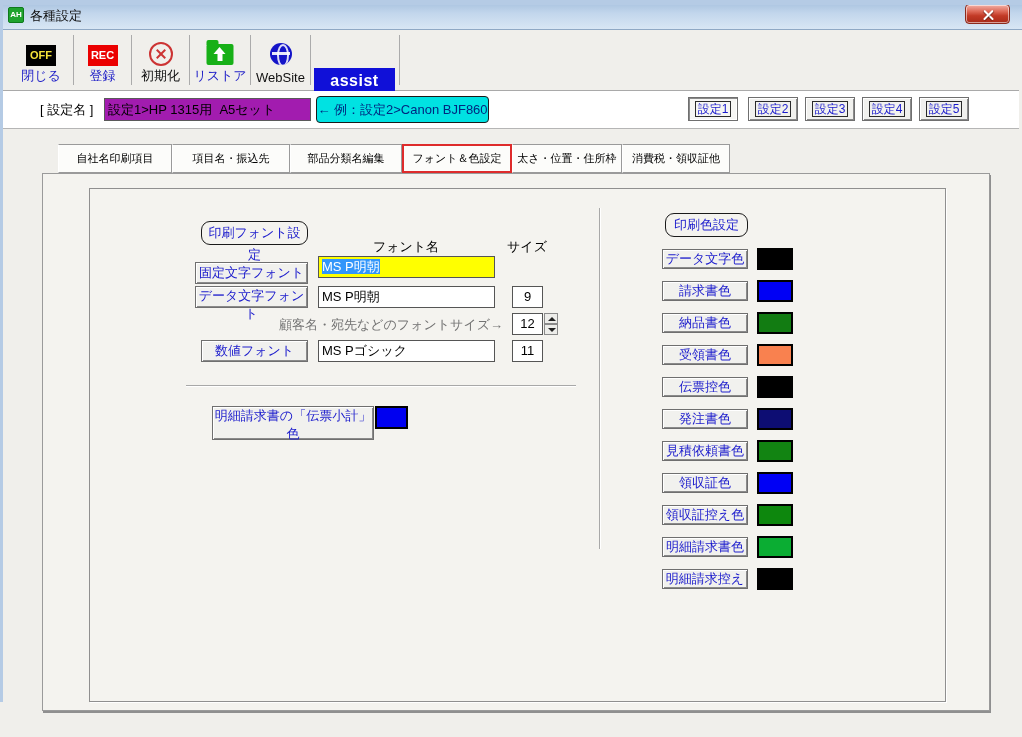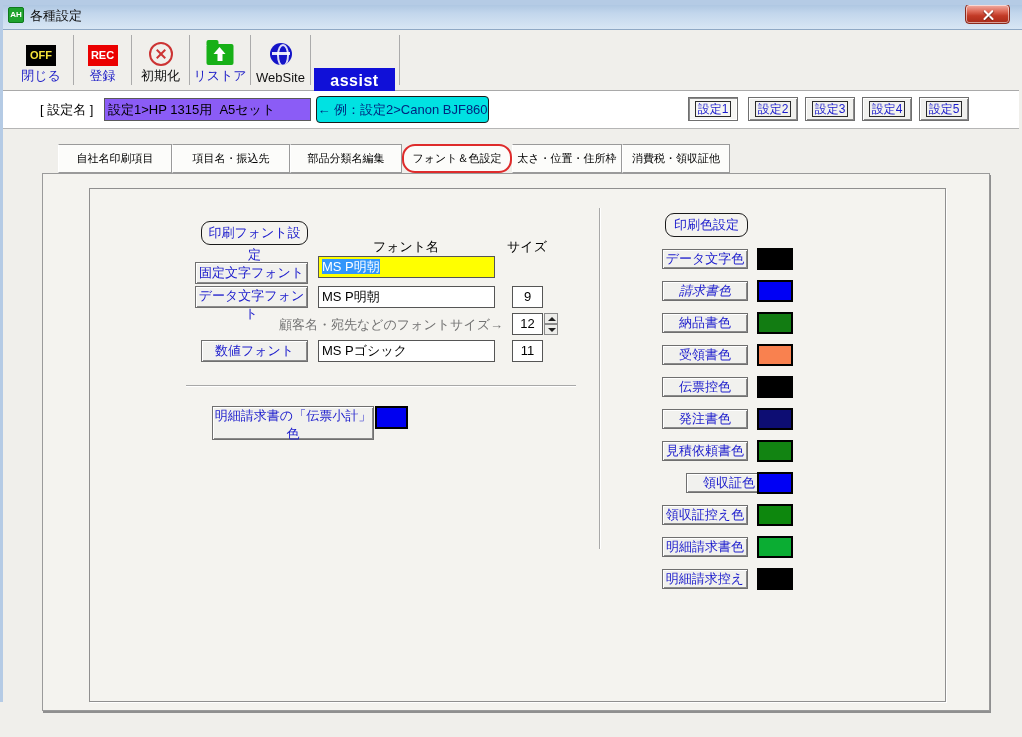--- a/index.html
+++ b/index.html
@@ -65,21 +65,21 @@
 
   #logo-btn { position:absolute; left:311px; top:38px; width:81px; height:46px; background:#1010D8;
     color:#fff; font-weight:bold; font-size:16px; line-height:20px; text-align:center; cursor:pointer;
     padding-top:3px; letter-spacing:.5px; }
 
   
   #settings-band { position:absolute; left:3px; top:91px; width:1016px; height:38px; background:#FFFFFF;
     border-bottom:1px solid #B5B5B5; }
   #name-label { position:absolute; left:37px; top:10px; font-size:13px; color:#000; }
   #name-input { position:absolute; left:101px; top:7px; width:207px; height:23px; border:1px solid #5A5A5A;
-    background:#8b5cf6; font-size:13px; padding:0 3px; font-family:inherit; }
+    background:#a21caf; font-size:13px; padding:0 3px; font-family:inherit; }
   #example-btn { position:absolute; left:313px; top:5px; width:173px; height:27px; background:#00E2E2;
     border:1px solid #1A1A1A; border-radius:4px; font-size:13px; color:#00267F; cursor:pointer;
     font-family:inherit; }
   .preset { position:absolute; top:6px; width:50px; height:24px; background:#F1F1EE;
     box-shadow:inset 1px 1px 0 #FFFFFF, inset -1px -1px 0 #8A8A8A; border:1px solid #6F6F6F;
     cursor:pointer; font-family:inherit; font-size:12px; padding:0; }
   .preset span { border:1px solid #2A2A2A; color:#1A1ACC; padding:0 2px; }
   .preset.active { background:#F6F6F4; box-shadow:inset 1px 1px 0 #8A8A8A, inset -1px -1px 0 #FFFFFF; }
 
   
@@ -192,21 +192,21 @@
       <span>設定3</span></button>
     <button class="preset" style="left:859px;">
       <span>設定4</span></button>
     <button class="preset" style="left:916px;">
       <span>設定5</span></button>
   </div>
 
   <div class="tab" style="left:58px;width:114px;">自社名印刷項目</div>
   <div class="tab" style="left:172px;width:118px;">項目名・振込先</div>
   <div class="tab" style="left:290px;width:112px;">部品分類名編集</div>
-  <div class="tab selected" style="left:402px;width:110px;border-radius:13px;">フォント＆色設定</div>
+  <div class="tab selected" style="left:402px;width:110px;">フォント＆色設定</div>
   <div class="tab" style="left:512px;width:110px;">太さ・位置・住所枠他</div>
   <div class="tab" style="left:622px;width:108px;">消費税・領収証他</div>
 
   <div id="tabpage">
     <div id="groupbox"></div>
 
     <button class="rounded-hdr" style="left:158px;top:47px;width:107px;height:24px;">印刷フォント設定</button>
 
     <div class="col-hdr" style="left:303px;top:64px;width:120px;">フォント名</div>
     <div class="col-hdr" style="left:454px;top:64px;width:60px;">サイズ</div>
@@ -240,39 +240,39 @@
     <button class="btn3d" style="left:169px;top:232px;width:162px;height:34px;">明細請求書の「伝票小計」色</button>
     <div class="swatch" style="left: 332px; top: 232px; width: 33px; height: 23px; background-color: rgb(0, 0, 240);"></div>
 
     <div class="vsep" style="left:556px;top:34px;height:341px;"></div>
 
     <button class="rounded-hdr" style="left:622px;top:39px;width:83px;height:24px;">印刷色設定</button>
 
     <button class="btn3d crow-btn" style="top:75px;">データ文字色</button>
     <div class="swatch crow-sw" style="top: 74px; background-color: rgb(0, 0, 0);"></div>
 
-    <button class="btn3d crow-btn" style="top:107px;font-style:italic;">請求書色</button>
+    <button class="btn3d crow-btn" style="top:107px;">請求書色</button>
     <div class="swatch crow-sw" style="top: 106px; background-color: rgb(0, 0, 245);"></div>
 
     <button class="btn3d crow-btn" style="top:139px;">納品書色</button>
     <div class="swatch crow-sw" style="top: 138px; background-color: rgb(18, 124, 18);"></div>
 
     <button class="btn3d crow-btn" style="top:171px;">受領書色</button>
     <div class="swatch crow-sw" style="top: 170px; background-color: rgb(249, 129, 79);"></div>
 
     <button class="btn3d crow-btn" style="top:203px;">伝票控色</button>
     <div class="swatch crow-sw" style="top: 202px; background-color: rgb(0, 0, 0);"></div>
 
     <button class="btn3d crow-btn" style="top:235px;">発注書色</button>
     <div class="swatch crow-sw" style="top: 234px; background-color: rgb(13, 13, 115);"></div>
 
     <button class="btn3d crow-btn" style="top:267px;">見積依頼書色</button>
     <div class="swatch crow-sw" style="top: 266px; background-color: rgb(18, 132, 18);"></div>
 
-    <button class="btn3d crow-btn" style="top:299px;margin-left:24px;">領収証色</button>
+    <button class="btn3d crow-btn" style="top:299px;">領収証色</button>
     <div class="swatch crow-sw" style="top: 298px; background-color: rgb(0, 0, 245);"></div>
 
     <button class="btn3d crow-btn" style="top:331px;">領収証控え色</button>
     <div class="swatch crow-sw" style="top: 330px; background-color: rgb(13, 135, 13);"></div>
 
     <button class="btn3d crow-btn" style="top:363px;">明細請求書色</button>
     <div class="swatch crow-sw" style="top: 362px; background-color: rgb(11, 173, 51);"></div>
 
     <button class="btn3d crow-btn" style="top:395px;">明細請求控え</button>
     <div class="swatch crow-sw" style="top: 394px; background-color: rgb(0, 0, 0);"></div>

